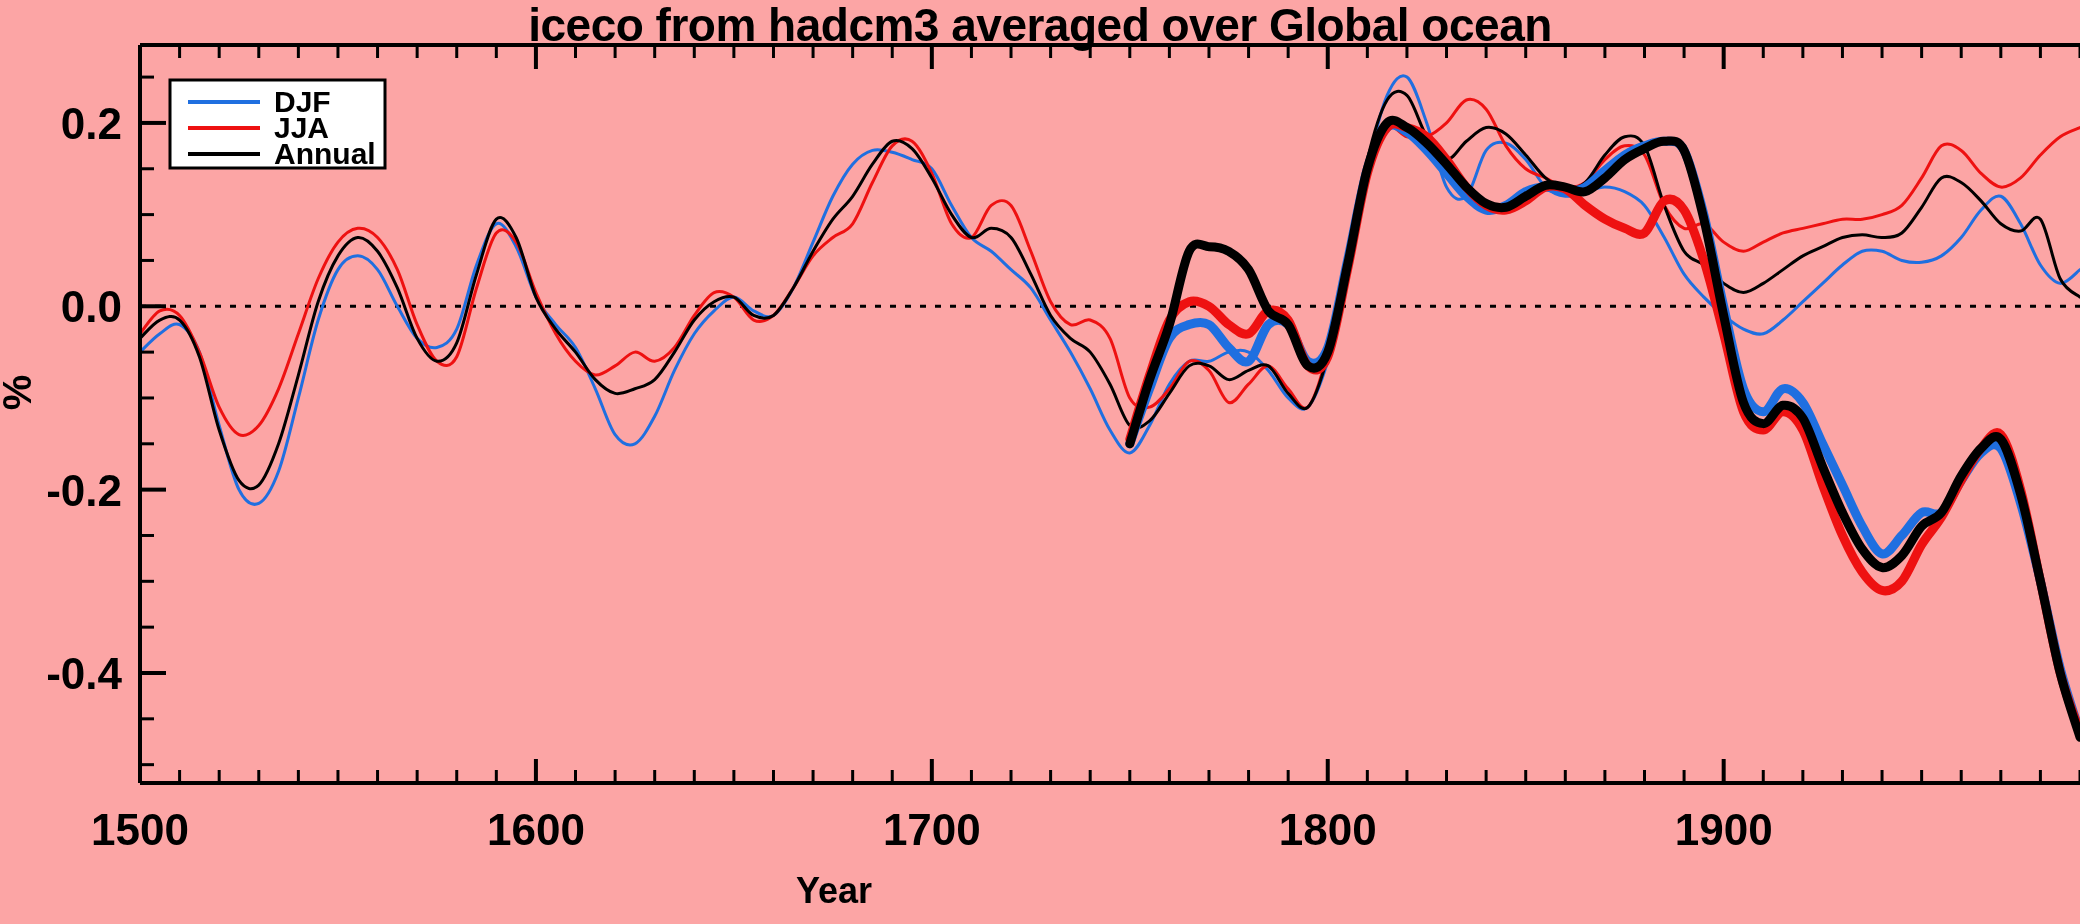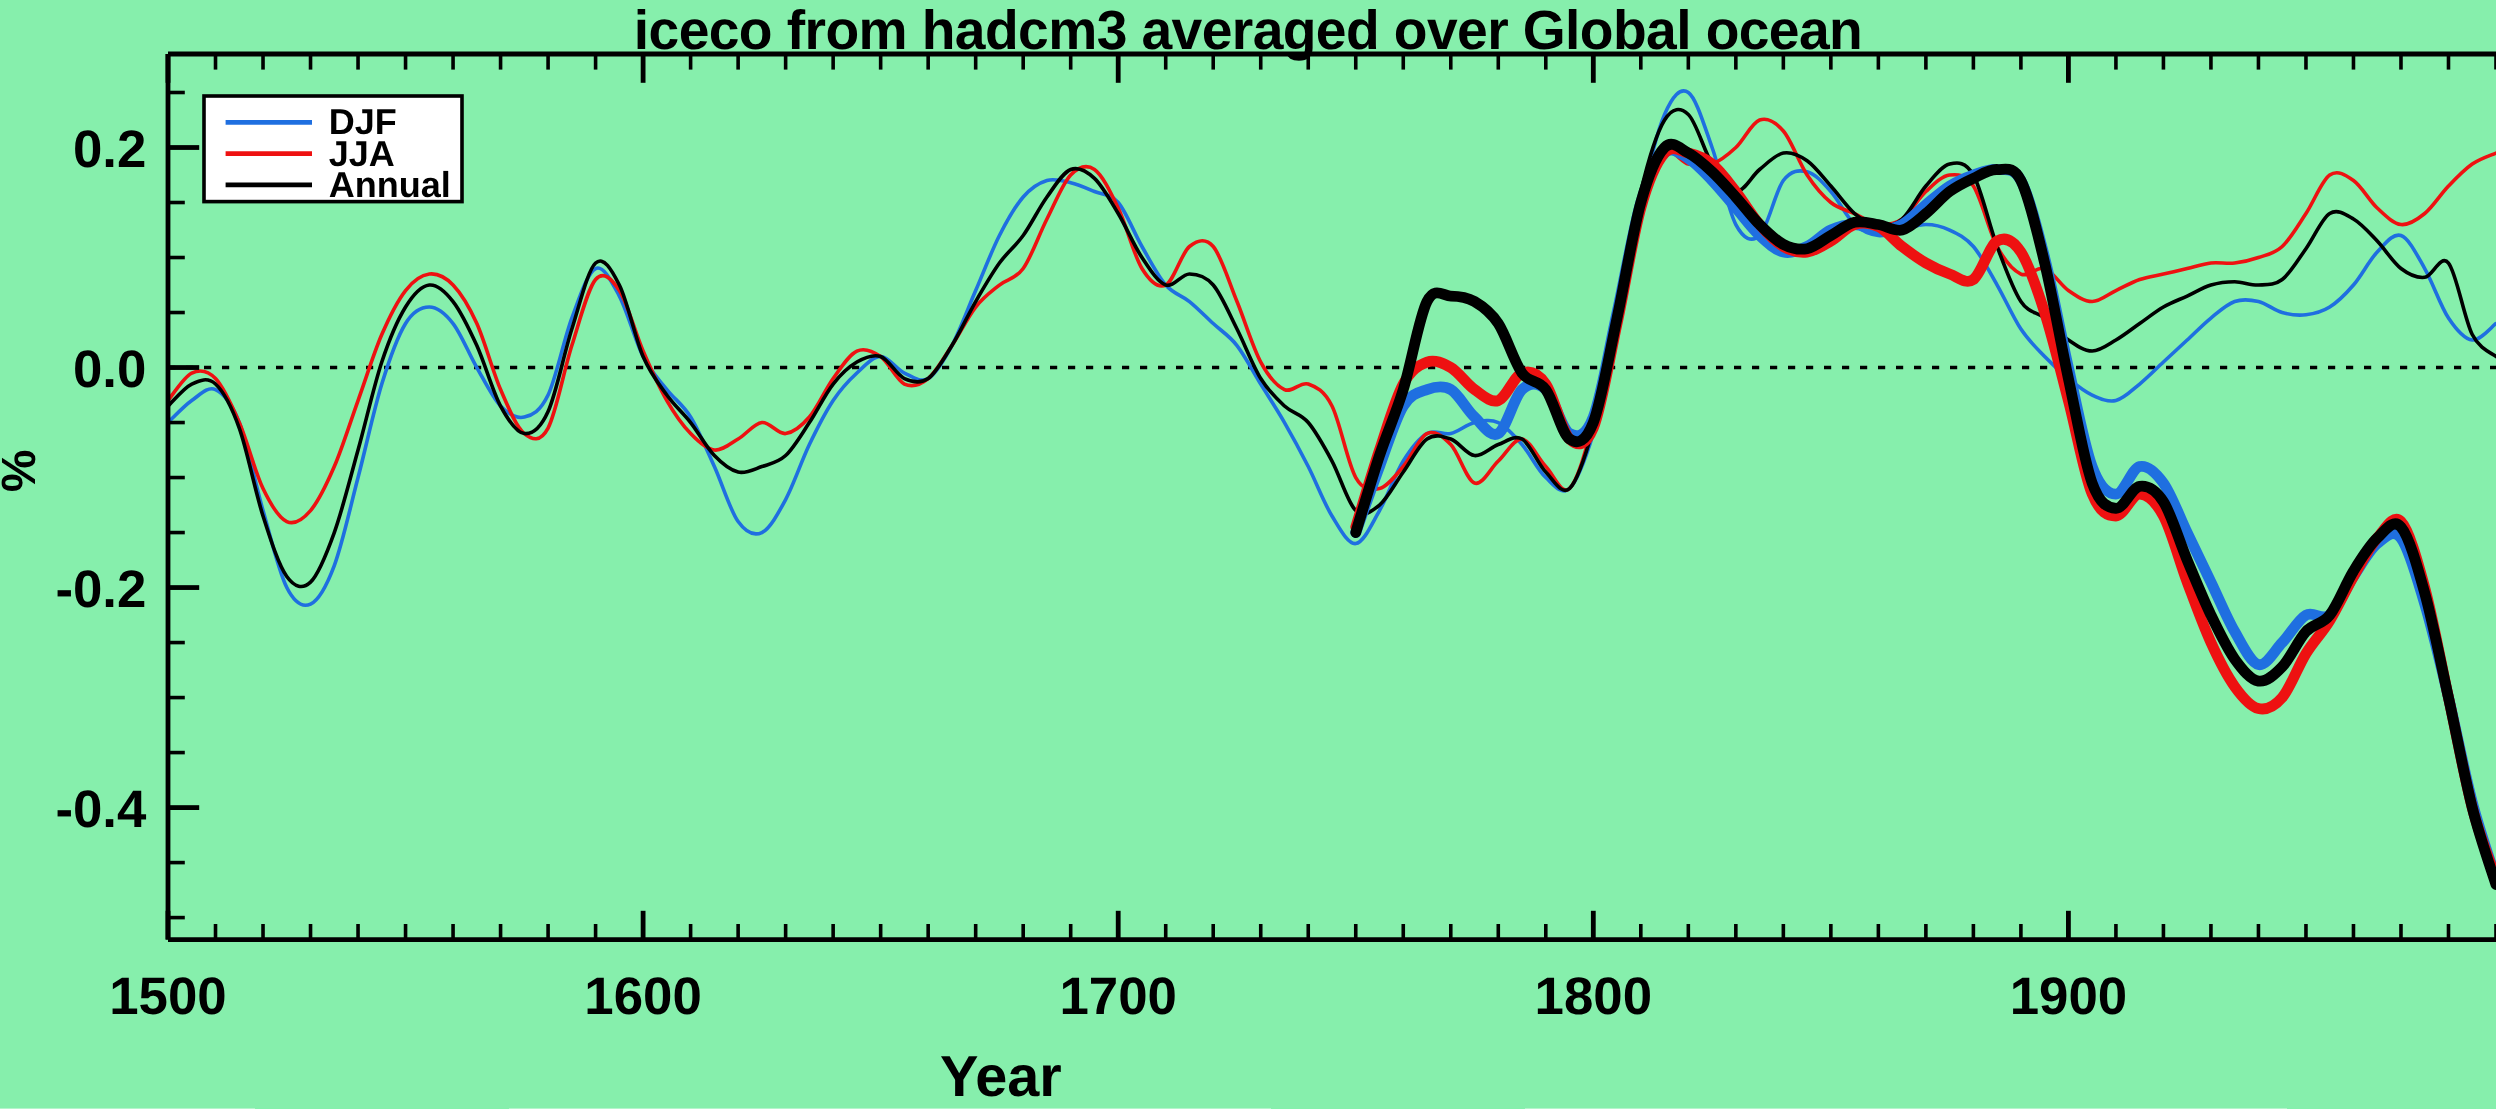--- a/index.html
+++ b/index.html
@@ -10,21 +10,21 @@
   body {
     width: 2080px;
     height: 924px;
     font-family: "Liberation Sans", sans-serif;
     overflow: hidden;
   }
   #figure {
     position: relative;
     width: 2080px;
     height: 924px;
-    background: #86efac;
+    background: #fca5a5;
   }
   #chart-title {
     position: absolute;
     left: 0;
     top: -2px;
     width: 2080px;
     text-align: center;
     font-family: "Liberation Sans", sans-serif;
     font-weight: bold;
     font-size: 46px;
@@ -43,21 +43,21 @@
     font-size: 40px;
     color: #000;
   }
   #xlabel {
     position: absolute;
     left: 0;
     top: 870px;
     width: 1668px;
     text-align: center;
     font-weight: bold;
-    font-size: 48px;
+    font-size: 36px;
     color: #000;
   }
   svg.plot {
     position: absolute;
     left: 0;
     top: 0;
   }
   .tick-label {
     font-family: "Liberation Sans", sans-serif;
     font-weight: bold;

